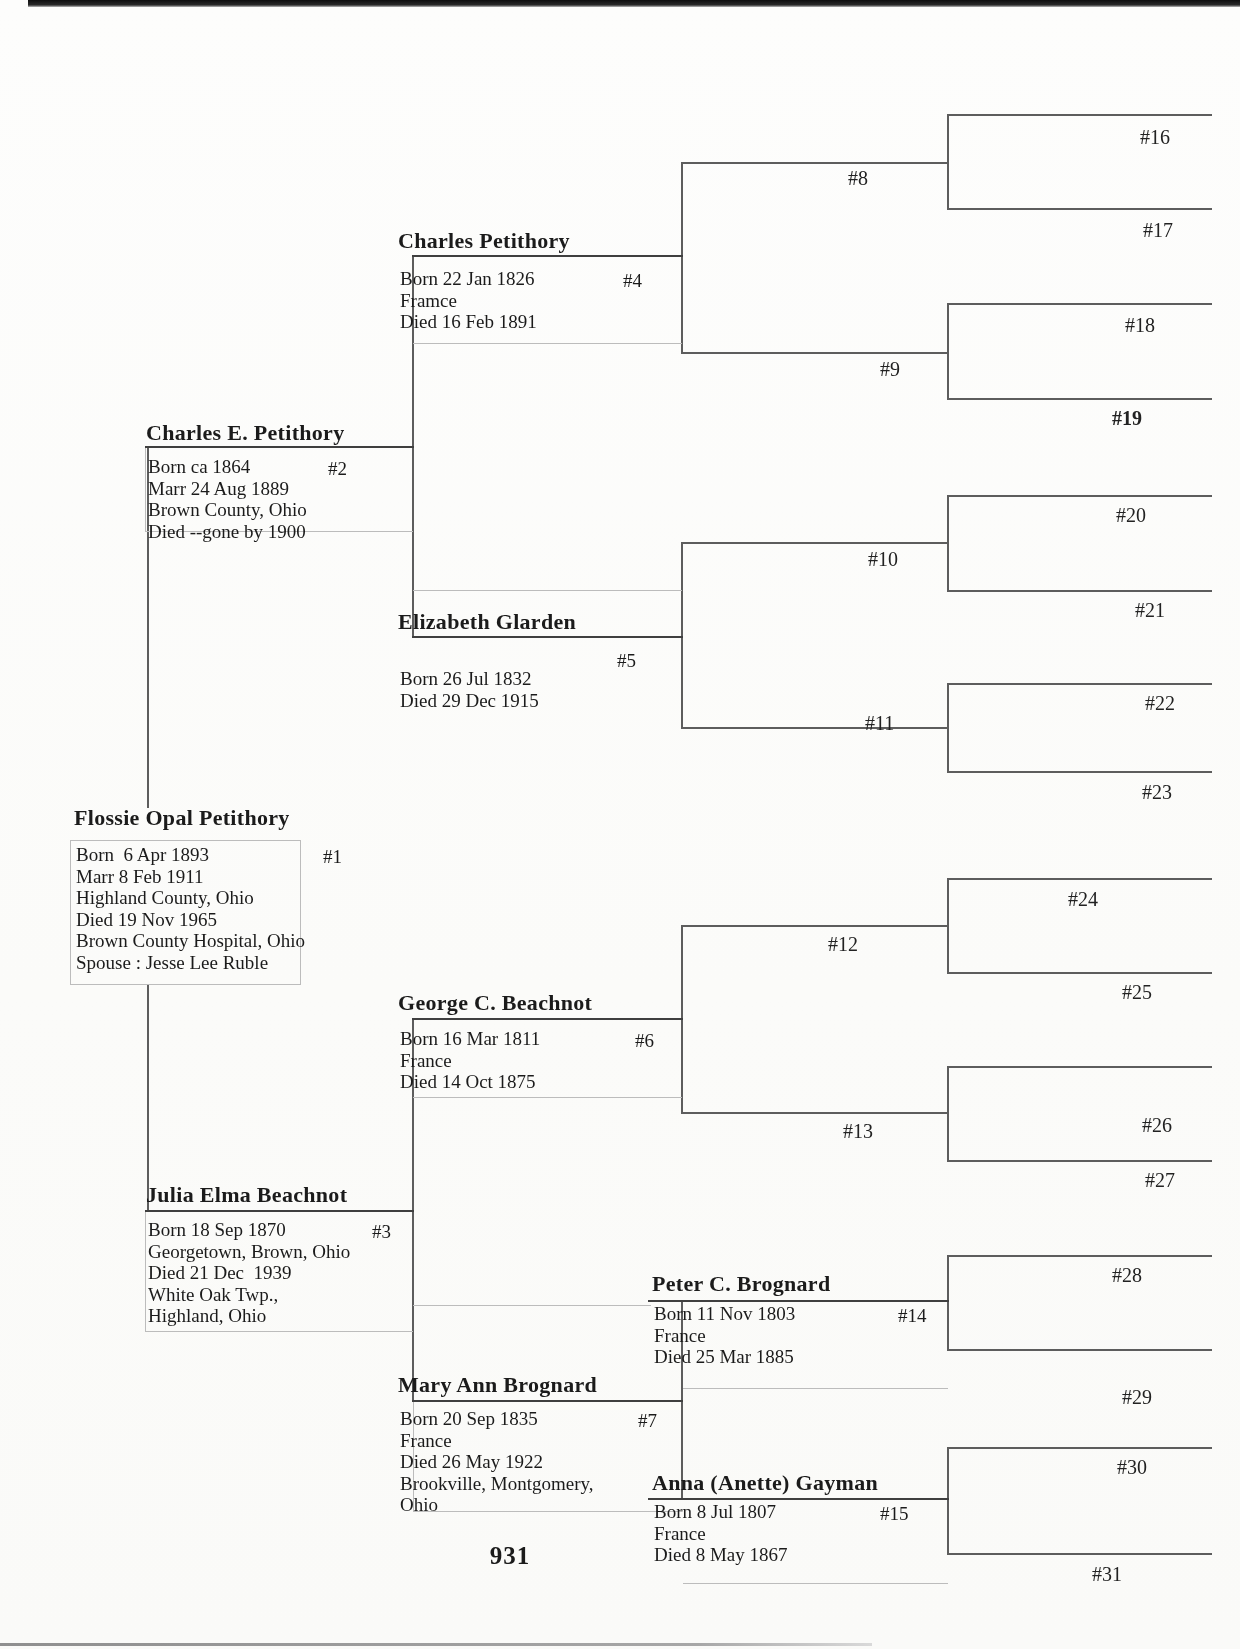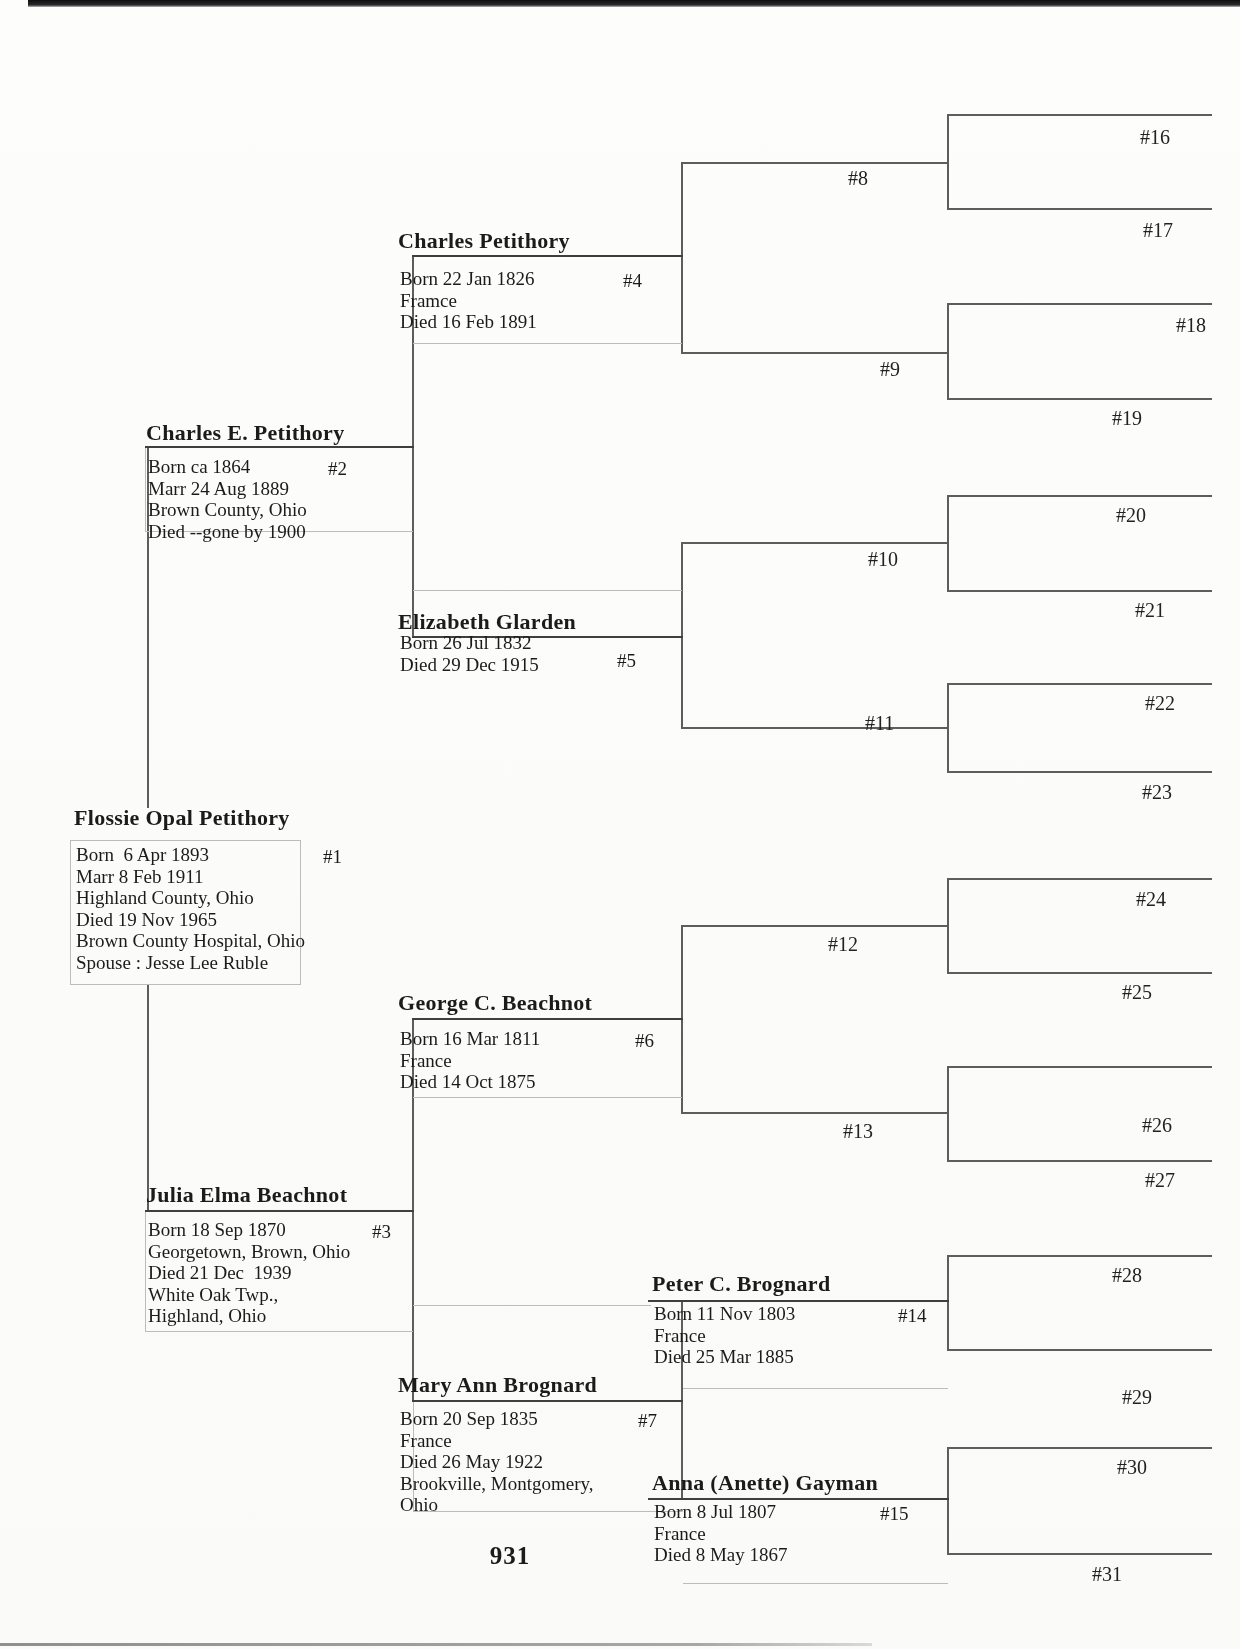--- a/index.html
+++ b/index.html
@@ -132,21 +132,21 @@
       </div>
       <div class="ref-label" style="left: 372px; top: 1221px;">#3</div>
       <div class="person-name" style="left: 398px; top: 229px;">Charles Petithory</div>
       <div class="person-details" style="left: 400px; top: 268px;">
         <div class="detail-line">Born 22 Jan 1826</div>
         <div class="detail-line">Framce</div>
         <div class="detail-line">Died 16 Feb 1891</div>
       </div>
       <div class="ref-label" style="left: 623px; top: 270px;">#4</div>
       <div class="person-name" style="left: 398px; top: 610px;">Elizabeth Glarden</div>
-      <div class="person-details" style="left: 400px; top: 632px;">
+      <div class="person-details" style="left: 400px; top: 668px;">
         <div class="detail-line">Born 26 Jul 1832</div>
         <div class="detail-line">Died 29 Dec 1915</div>
       </div>
       <div class="ref-label" style="left: 617px; top: 650px;">#5</div>
       <div class="person-name" style="left: 398px; top: 991px;">George C. Beachnot</div>
       <div class="person-details" style="left: 400px; top: 1028px;">
         <div class="detail-line">Born 16 Mar 1811</div>
         <div class="detail-line">France</div>
         <div class="detail-line">Died 14 Oct 1875</div>
       </div>
@@ -175,27 +175,27 @@
       </div>
       <div class="ref-label" style="left: 880px; top: 1503px;">#15</div>
       <div class="slot-label" style="left: 848px; top: 167px;">#8</div>
       <div class="slot-label" style="left: 880px; top: 358px;">#9</div>
       <div class="slot-label" style="left: 868px; top: 548px;">#10</div>
       <div class="slot-label" style="left: 865px; top: 712px;">#11</div>
       <div class="slot-label" style="left: 828px; top: 933px;">#12</div>
       <div class="slot-label" style="left: 843px; top: 1120px;">#13</div>
       <div class="slot-label" style="left: 1140px; top: 126px;">#16</div>
       <div class="slot-label" style="left: 1143px; top: 219px;">#17</div>
-      <div class="slot-label" style="left: 1176px; top: 314px;">#18</div>
-      <div class="slot-label" style="left: 1112px; top: 407px;">#19</div>
+      <div class="slot-label" style="left: 1125px; top: 314px;">#18</div>
+      <div class="slot-label" style="left: 1112px; top: 407px; font-weight: bold;">#19</div>
       <div class="slot-label" style="left: 1116px; top: 504px;">#20</div>
       <div class="slot-label" style="left: 1135px; top: 599px;">#21</div>
       <div class="slot-label" style="left: 1145px; top: 692px;">#22</div>
       <div class="slot-label" style="left: 1142px; top: 781px;">#23</div>
-      <div class="slot-label" style="left: 1136px; top: 888px;">#24</div>
+      <div class="slot-label" style="left: 1068px; top: 888px;">#24</div>
       <div class="slot-label" style="left: 1122px; top: 981px;">#25</div>
       <div class="slot-label" style="left: 1142px; top: 1114px; text-align: right;">#26</div>
       <div class="slot-label" style="left: 1145px; top: 1169px;">#27</div>
       <div class="slot-label" style="left: 1112px; top: 1264px;">#28</div>
       <div class="slot-label" style="left: 1122px; top: 1358px; margin-top: 28px;">#29</div>
       <div class="slot-label" style="left: 1117px; top: 1456px;">#30</div>
       <div class="slot-label" style="left: 1092px; top: 1563px;">#31</div>
     </div>
   <div class="page-number">931</div>
 </div>

